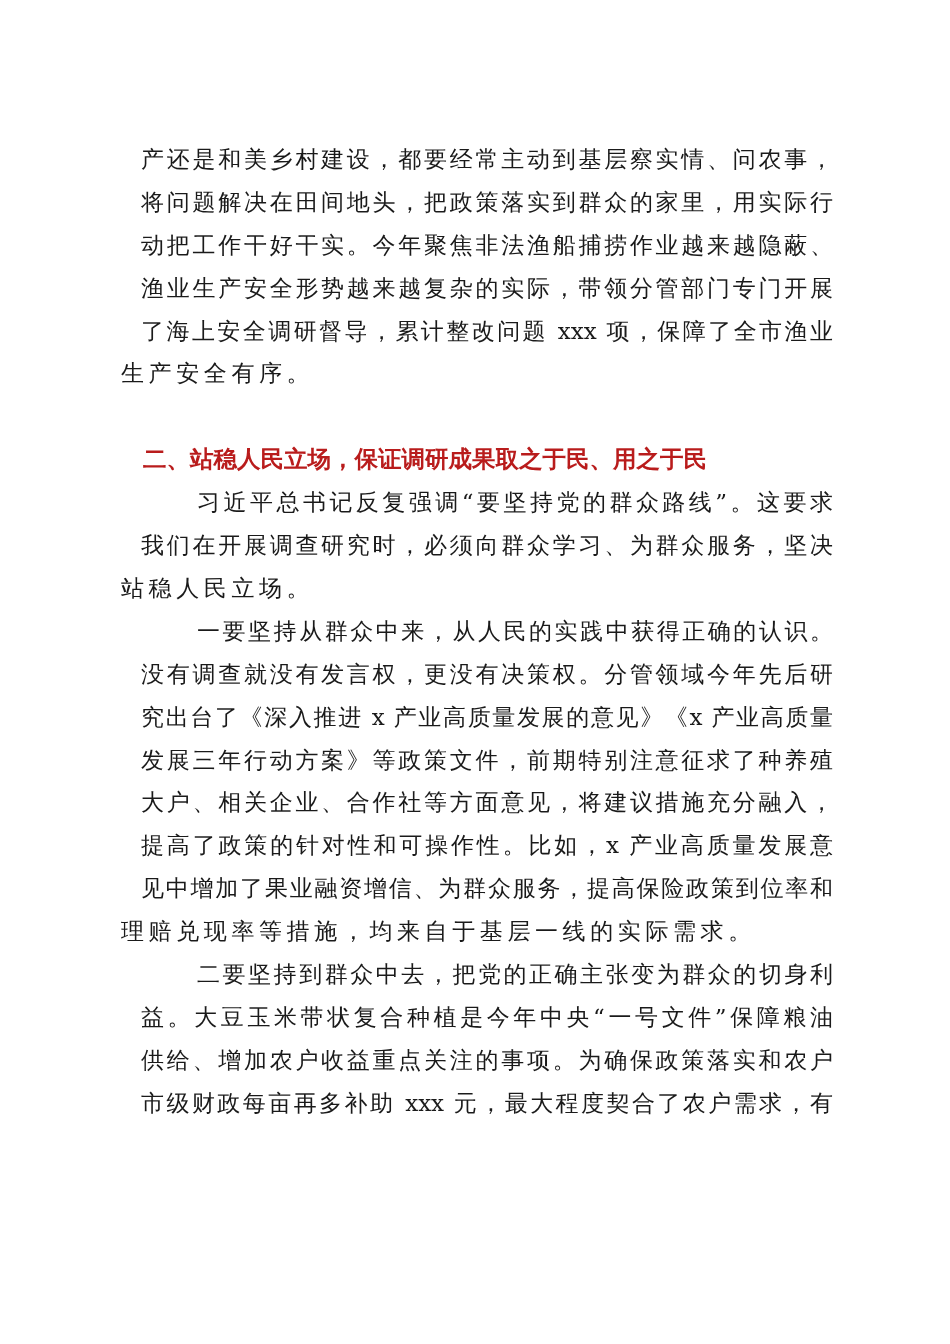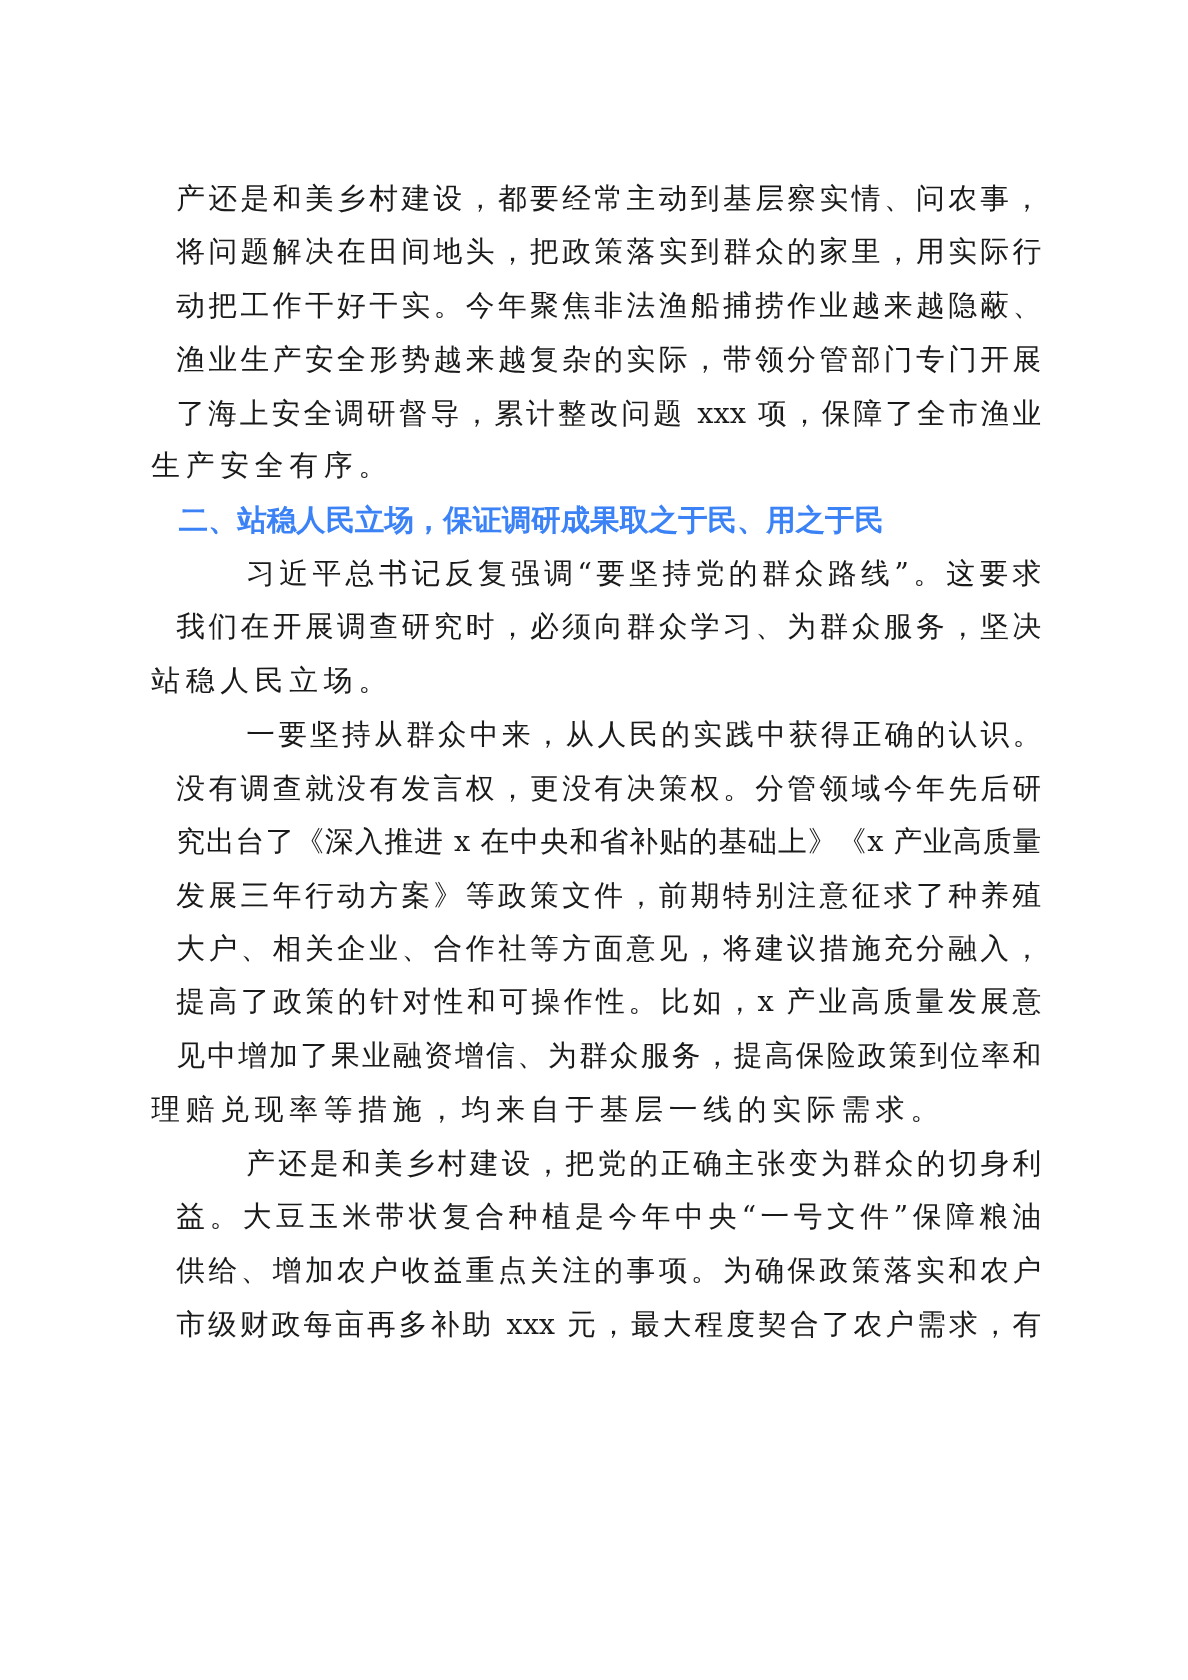--- a/index.html
+++ b/index.html
@@ -34,24 +34,25 @@
       text-align-last: justify;
       letter-spacing: 0;
       margin-left: 20px;
     }
     .indent {
       padding-left: 56px;
     }
     .heading {
       font-family: "DejaVu Sans", "Liberation Sans", sans-serif;
       font-weight: bold;
-      color: #3b82f6;
+      color: #b91c1c;
       letter-spacing: 0;
       font-size: 23.5px;
       padding-left: 22px;
+      margin-top: 43px;
     }
   </style>
 </head>
 <body>
 
 <div class="page">
 
   <div>
     <span class="line justify">产还是和美乡村建设，都要经常主动到基层察实情、问农事，</span>
     <span class="line justify">将问题解决在田间地头，把政策落实到群众的家里，用实际行</span>
@@ -65,28 +66,28 @@
 
   <div>
     <span class="line justify indent">习近平总书记反复强调“要坚持党的群众路线”。这要求</span>
     <span class="line justify">我们在开展调查研究时，必须向群众学习、为群众服务，坚决</span>
     <span class="line">站稳人民立场。</span>
   </div>
 
   <div>
     <span class="line justify indent">一要坚持从群众中来，从人民的实践中获得正确的认识。</span>
     <span class="line justify">没有调查就没有发言权，更没有决策权。分管领域今年先后研</span>
-    <span class="line justify">究出台了《深入推进 x 在中央和省补贴的基础上》《x 产业高质量</span>
+    <span class="line justify">究出台了《深入推进 x 产业高质量发展的意见》《x 产业高质量</span>
     <span class="line justify">发展三年行动方案》等政策文件，前期特别注意征求了种养殖</span>
     <span class="line justify">大户、相关企业、合作社等方面意见，将建议措施充分融入，</span>
     <span class="line justify">提高了政策的针对性和可操作性。比如，x 产业高质量发展意</span>
     <span class="line justify">见中增加了果业融资增信、为群众服务，提高保险政策到位率和</span>
     <span class="line">理赔兑现率等措施，均来自于基层一线的实际需求。</span>
   </div>
 
   <div>
-    <span class="line justify indent">产还是和美乡村建设，把党的正确主张变为群众的切身利</span>
+    <span class="line justify indent">二要坚持到群众中去，把党的正确主张变为群众的切身利</span>
     <span class="line justify">益。大豆玉米带状复合种植是今年中央“一号文件”保障粮油</span>
     <span class="line justify">供给、增加农户收益重点关注的事项。为确保政策落实和农户</span>
     <span class="line justify">市级财政每亩再多补助 xxx 元，最大程度契合了农户需求，有</span>
   </div>
 
 </div>
 
 </body></html>

